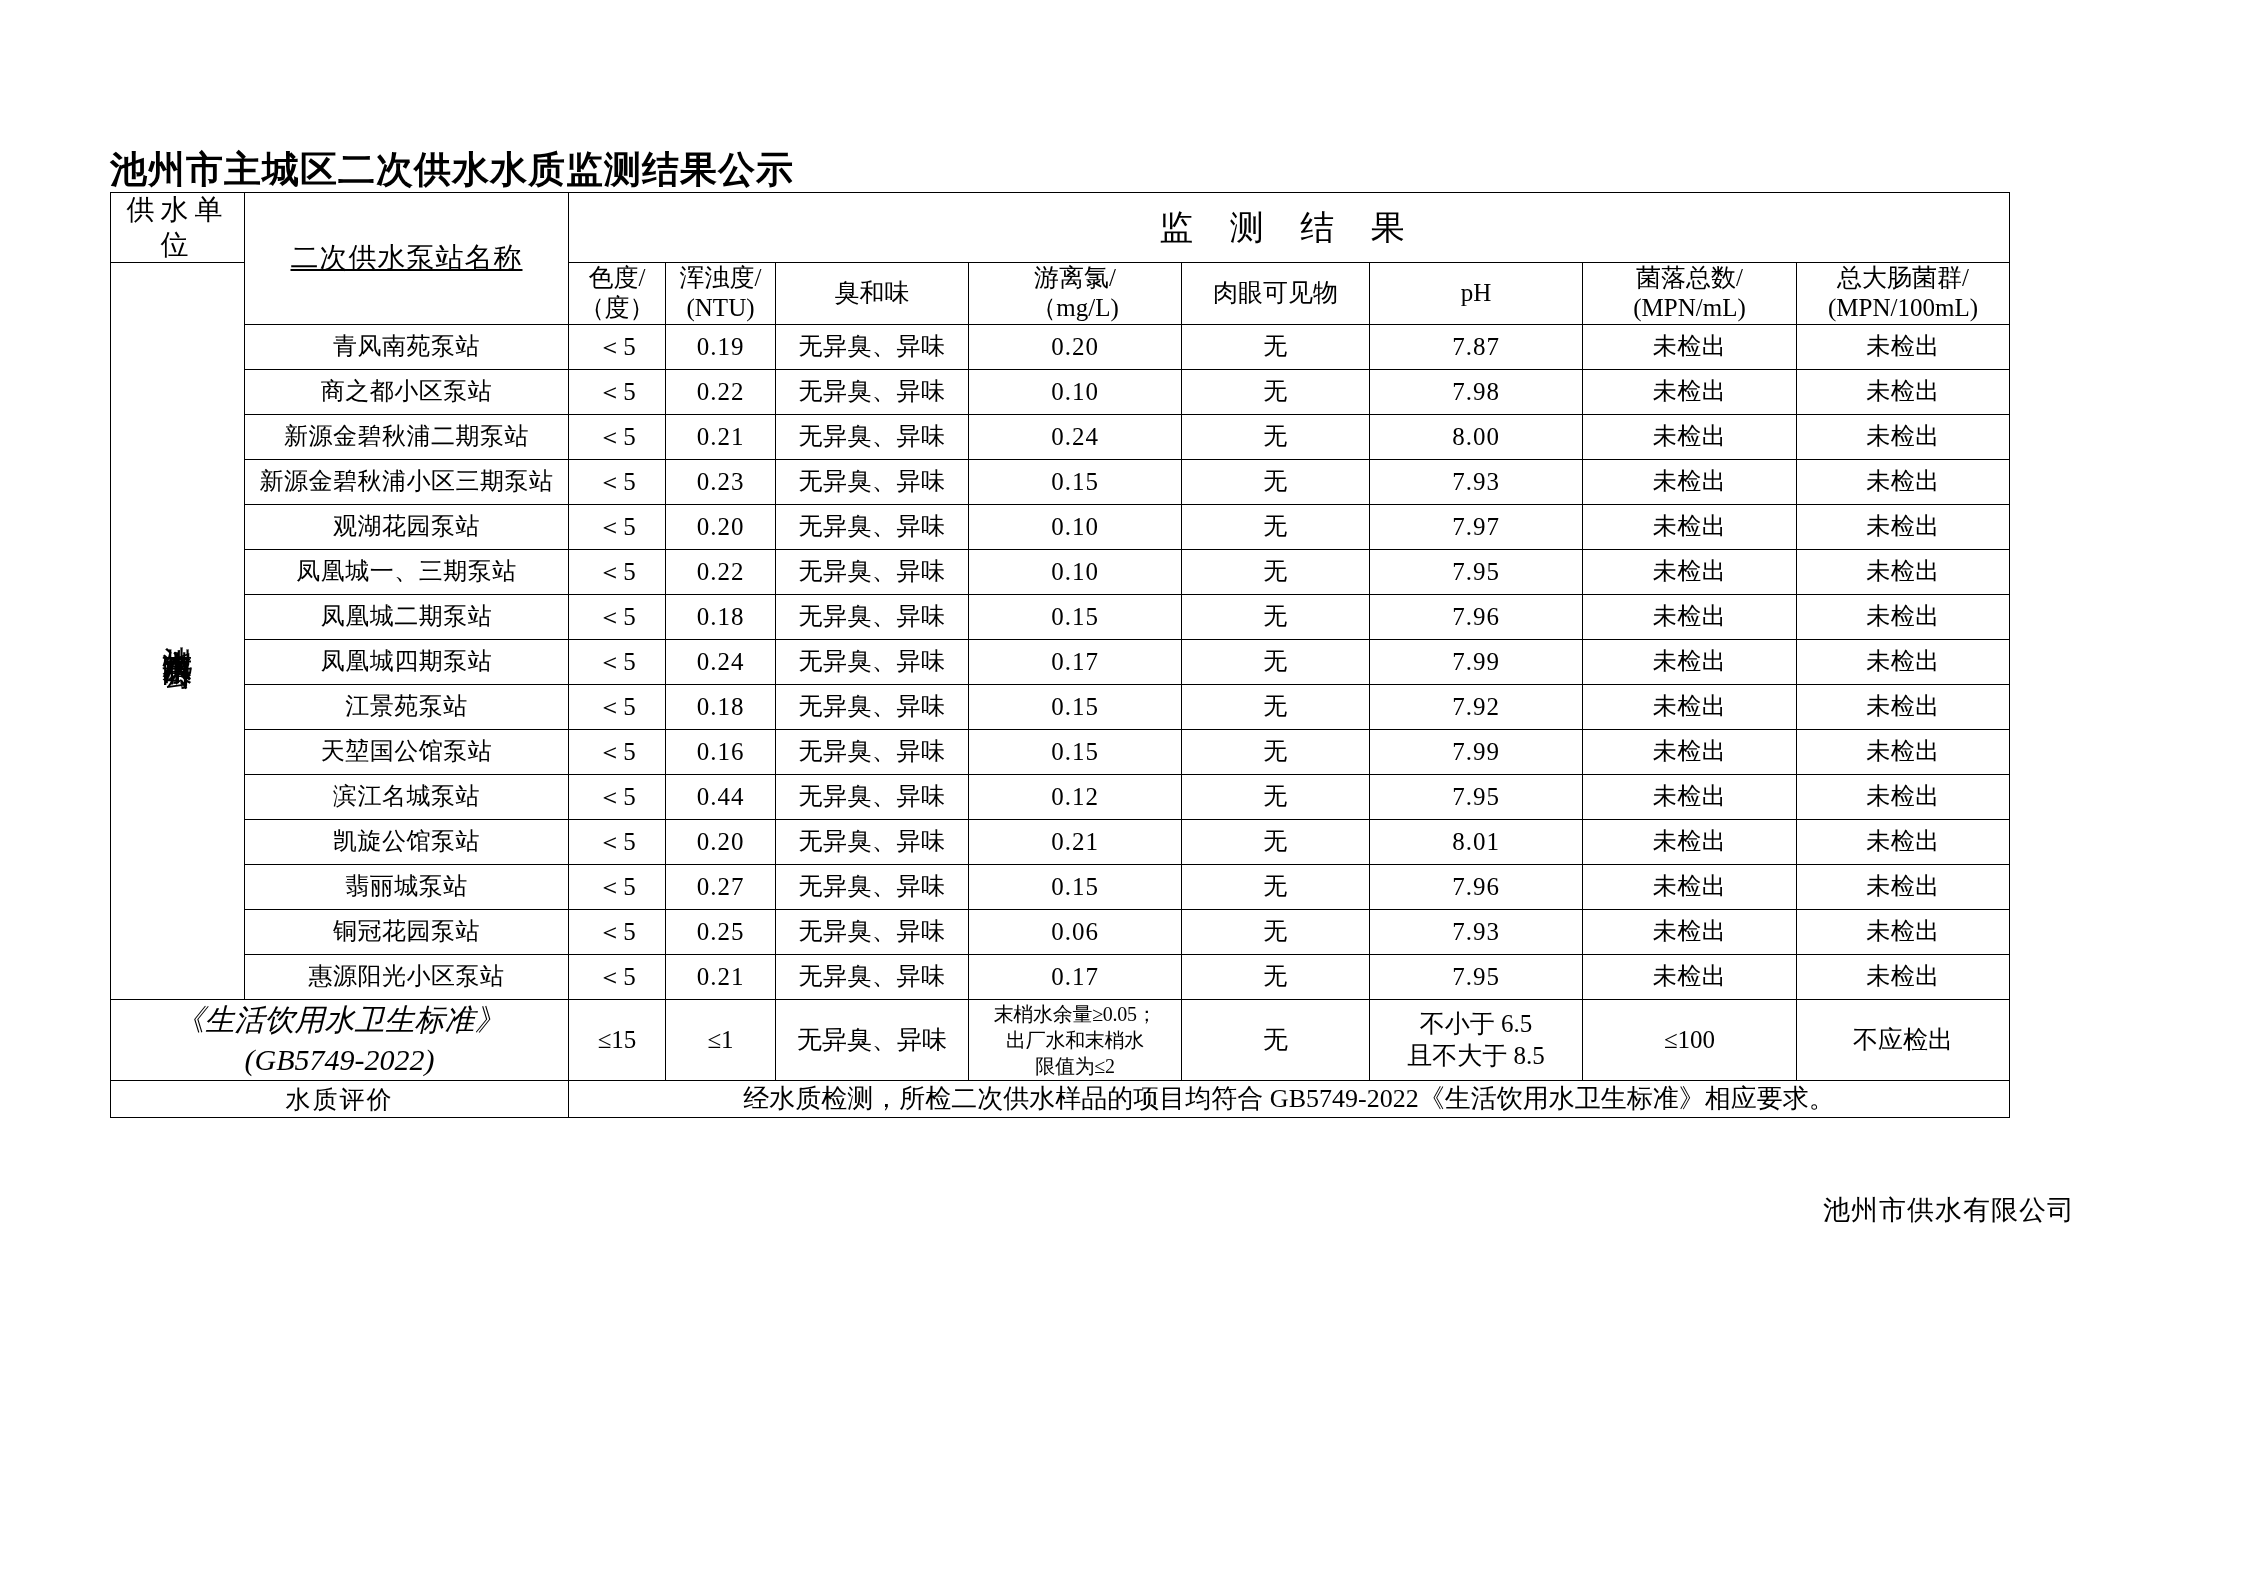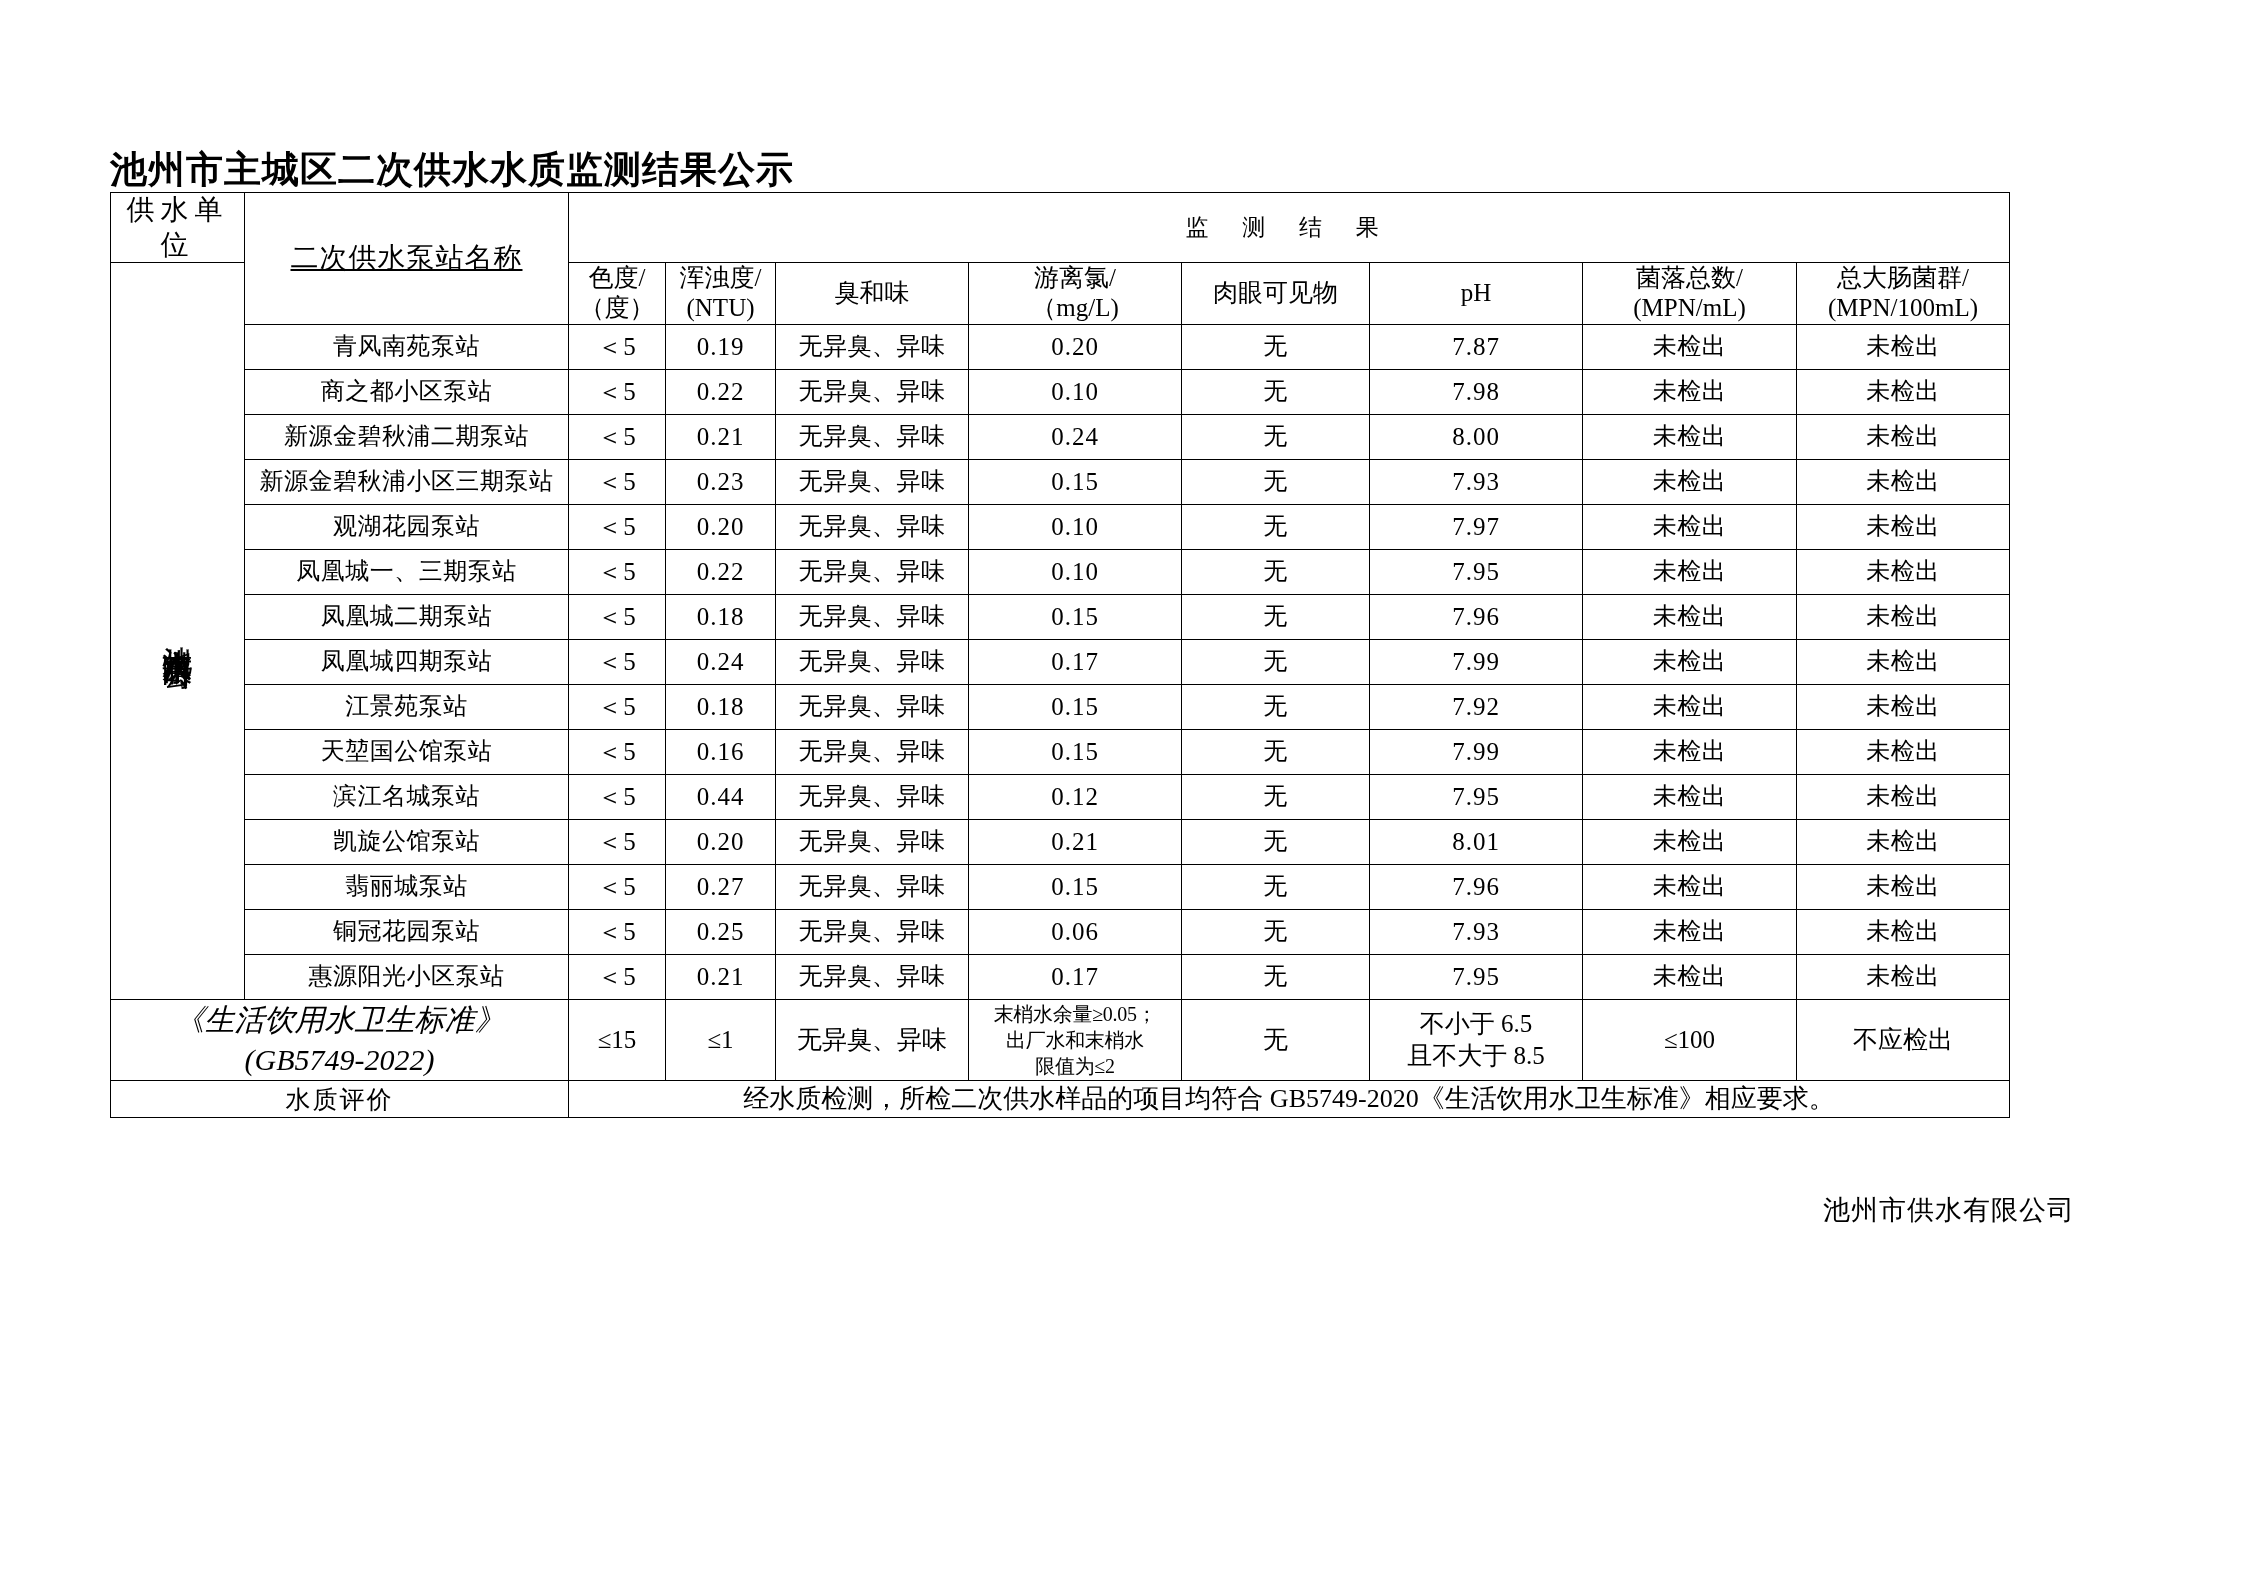--- a/index.html
+++ b/index.html
@@ -56,21 +56,21 @@
     font-size: 25px;
     line-height: 1.22;
     padding: 4px 2px;
   }
   .h-supply-unit {
     font-size: 28px;
     letter-spacing: 6px;
     padding: 14px 0;
   }
   .h-result {
-    font-size: 23px;
+    font-size: 34px;
     letter-spacing: 14px;
     padding: 14px 0;
   }
   .h-station {
     font-size: 28px;
     letter-spacing: 1px;
     text-decoration: underline;
   }
   .vert-company {
     font-size: 30px;
@@ -387,20 +387,20 @@
         <td class="std-cell">
           <div>不小于 6.5</div>
           <div>且不大于 8.5</div>
         </td>
         <td class="std-cell">≤100</td>
         <td class="std-cell">不应检出</td>
       </tr>
 
       <tr>
         <td class="eval-label" colspan="2">水质评价</td>
-        <td class="eval-text" colspan="8">经水质检测，所检二次供水样品的项目均符合 GB5749-2020《生活饮用水卫生标准》相应要求。</td>
+        <td class="eval-text" colspan="8">经水质检测，所检二次供水样品的项目均符合 GB5749-2022《生活饮用水卫生标准》相应要求。</td>
       </tr>
     </tbody>
   </table>
 
   <div class="footer">池州市供水有限公司</div>
 
 </div>
 
 </body></html>

